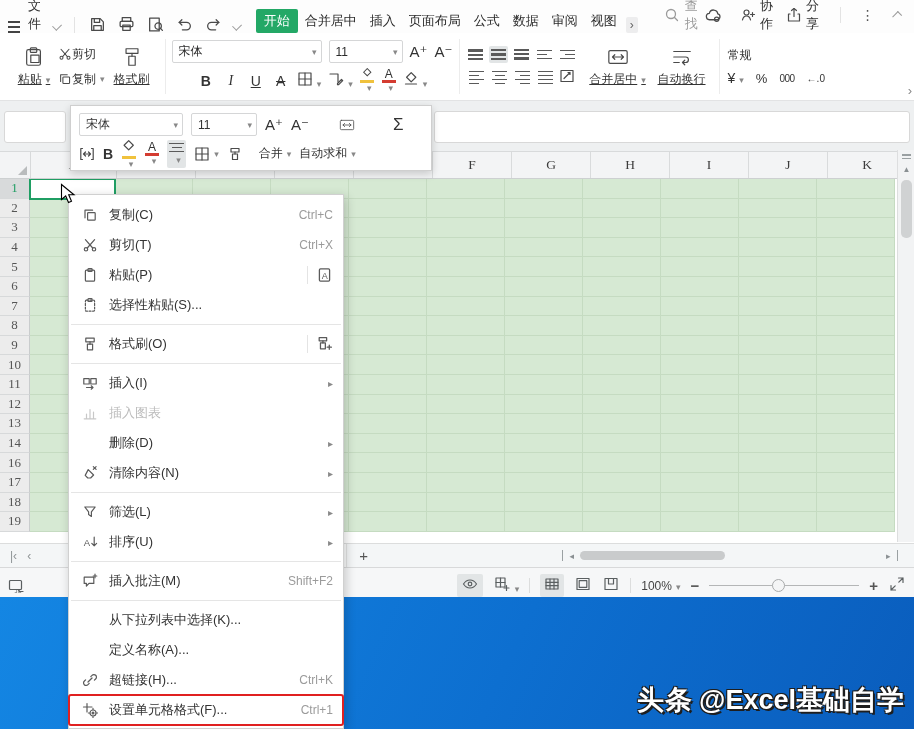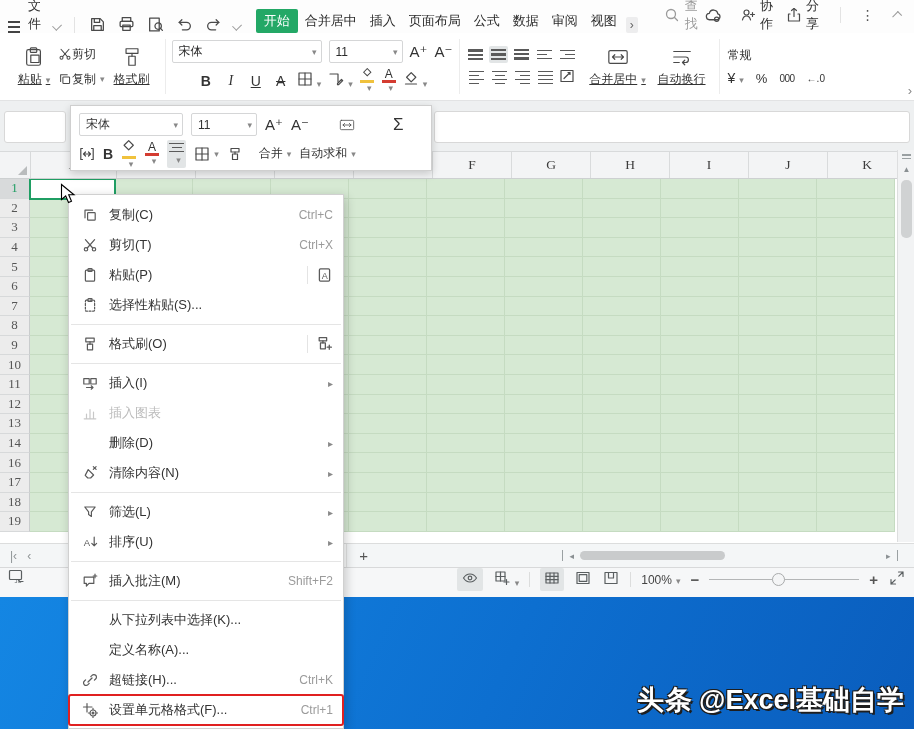--- a/index.html
+++ b/index.html
@@ -94,21 +94,21 @@
   .sheet3{margin-left:292px;width:22px;height:100%;background:#fbfcfc;border-left:1px solid #e2e3e3;border-right:1px solid #e2e3e3;
           display:flex;align-items:center;justify-content:center;font-size:12px;color:#444;}
   .addsheet{margin-left:12px;font-size:15px;color:#555;}
   .h-scroll{position:absolute;right:16px;top:6px;display:flex;align-items:center;gap:6px;}
   .h-scroll .bar{width:1.5px;height:11px;background:#9aa0a2;}
   .h-scroll .arr{color:#8a9093;font-size:9px;}
   .h-scroll .track{width:300px;height:9px;display:flex;align-items:center;}
   .h-scroll .thumb{width:145px;height:9px;background:#c9cbcc;border-radius:5px;}
 
   
-  .statusbar{height:29px;background:#f6f7f8;border-top:1px solid #d8d9da;display:flex;align-items:flex-start;padding:0 8px;}
+  .statusbar{height:29px;background:#f6f7f8;border-top:1px solid #d8d9da;display:flex;align-items:flex-end;padding:0 8px;}
   .sb-ico svg{width:18px;height:16px;stroke:#5a5f61;fill:none;stroke-width:1.2;stroke-linecap:round;stroke-linejoin:round;}
   .sb-right{margin-left:auto;display:flex;align-items:center;gap:10px;}
   .sb-div{width:1px;height:15px;background:#dcdddd;}
   .sb-zoom{font-size:12px;color:#444;}
   .minus,.plus{font-size:15px;color:#555;font-weight:bold;}
   .slider{width:150px;height:13px;position:relative;display:flex;align-items:center;}
   .slider .line{width:100%;height:1.5px;background:#b4b6b7;}
   .slider .knob{position:absolute;left:42%;width:13px;height:13px;border-radius:50%;background:#f4f5f6;border:1px solid #a9abac;box-sizing:border-box;}
 
   

